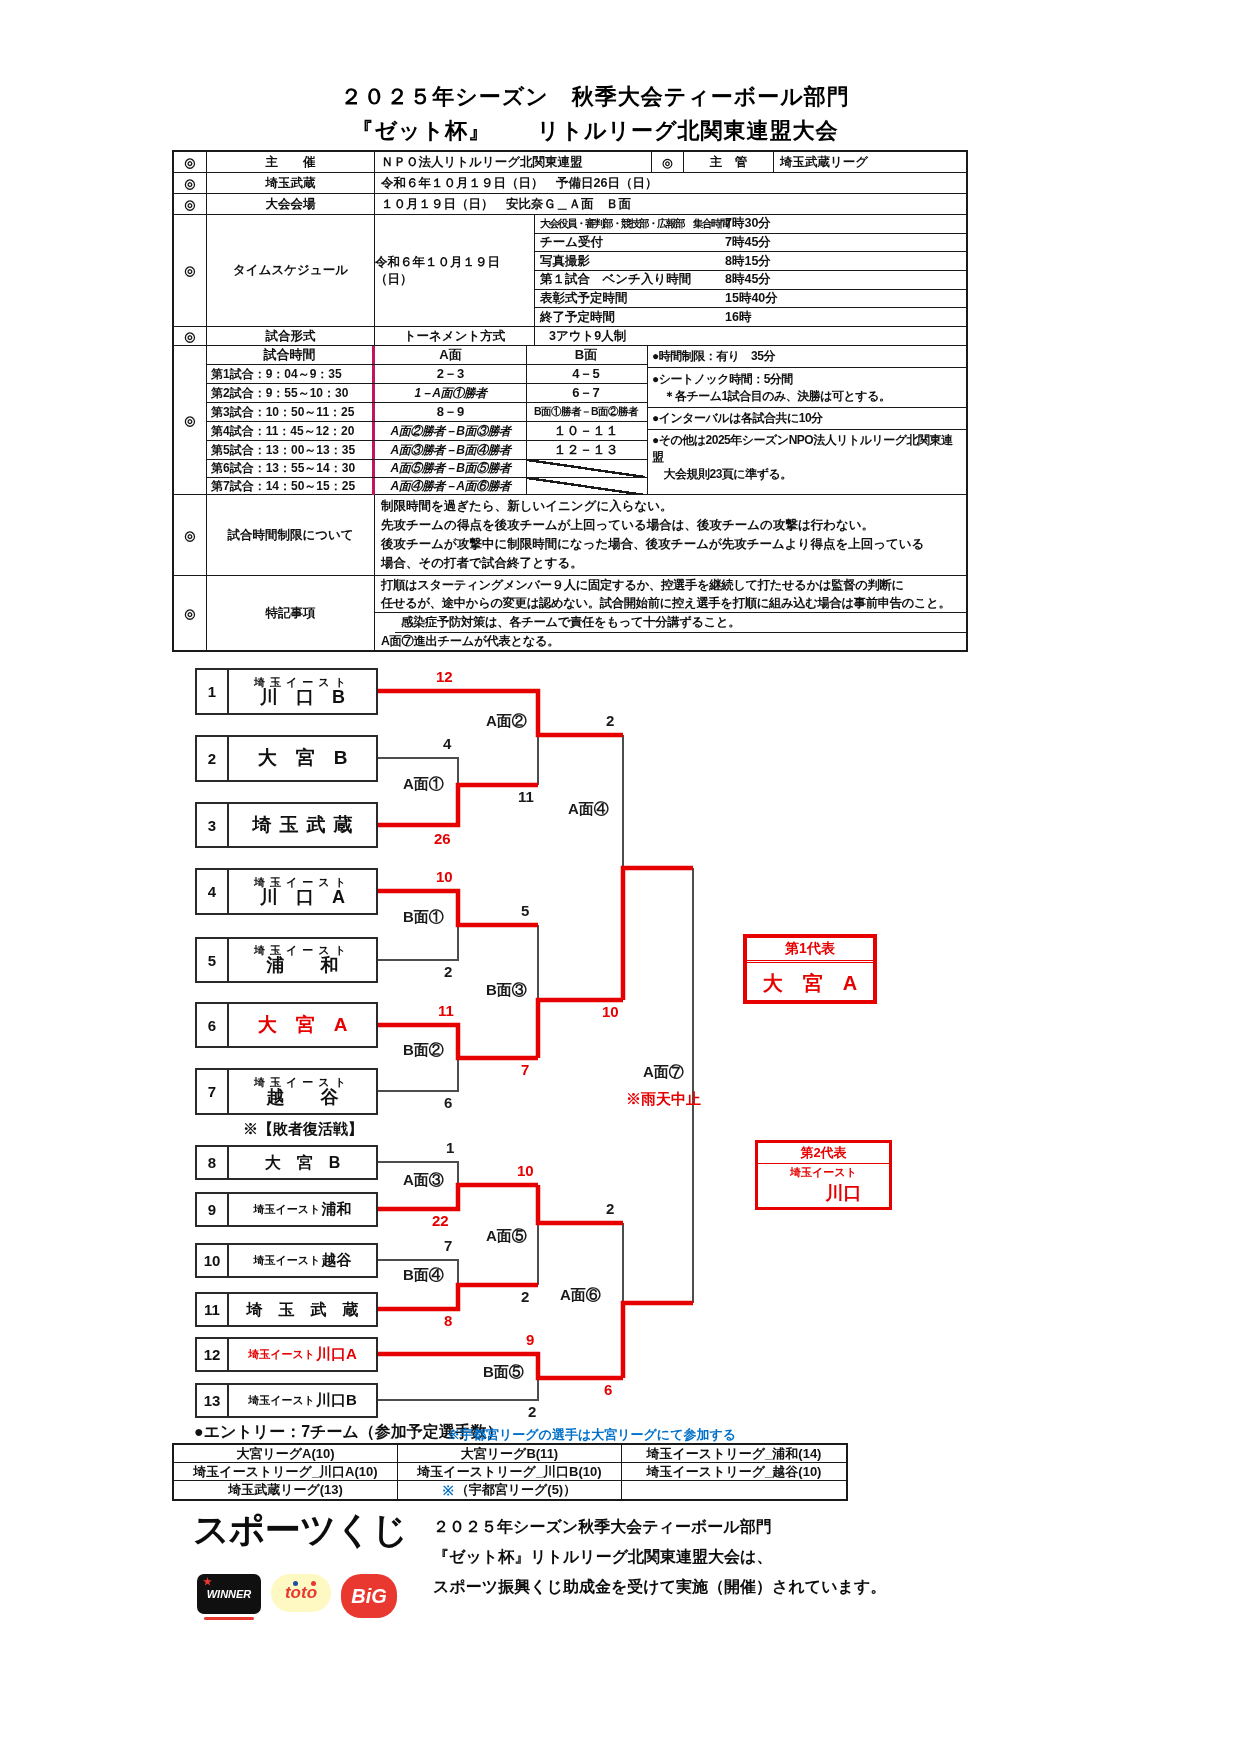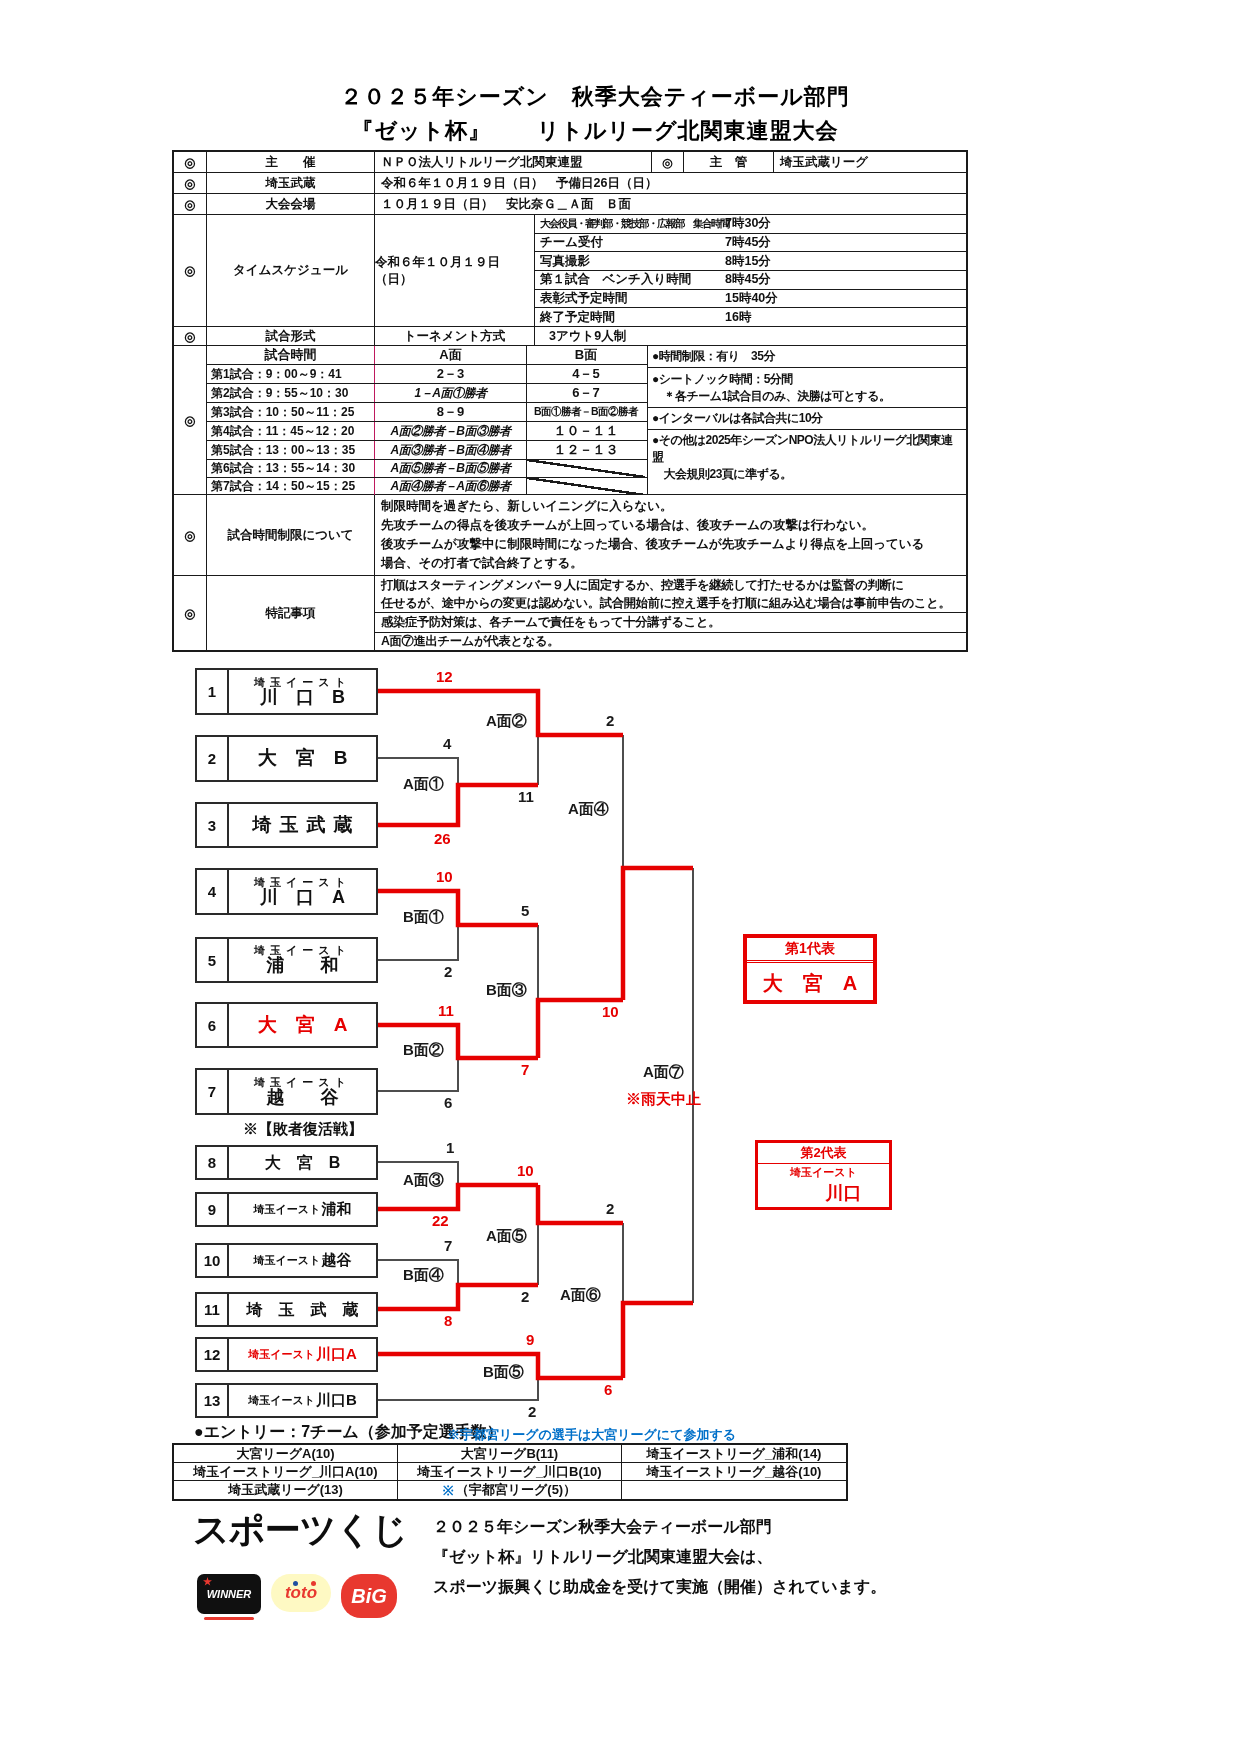--- a/index.html
+++ b/index.html
@@ -26,35 +26,35 @@
   .sched-items{flex:1;display:flex;flex-direction:column;}
   .sitem{flex:1;border-bottom:1px solid #1a1a1a;position:relative;display:flex;align-items:center;padding-left:5px;}
   .sitem.last{border-bottom:none;}
   .sitem .stime{position:absolute;left:190px;}
   .squeeze{font-size:10.5px;letter-spacing:-1.5px;}
   
   .games-left{width:440px;flex:none;display:flex;flex-direction:column;border-right:1.5px solid #1a1a1a;}
   .grow{flex:1;display:flex;border-bottom:1px solid #1a1a1a;box-sizing:border-box;}
   .grow.last{border-bottom:none;}
   .gtime{width:168px;flex:none;display:flex;align-items:center;padding-left:4px;font-size:12px;
-         border-right:1px solid #be185d;box-sizing:border-box;}
+         border-right:3px solid #be185d;box-sizing:border-box;}
   .ga{width:152px;flex:none;display:flex;align-items:center;justify-content:center;
       border-right:1px solid #1a1a1a;box-sizing:border-box;font-size:13px;}
   .gb{width:118px;flex:none;display:flex;align-items:center;justify-content:center;font-size:13px;}
   .smalltxt{font-size:12px;letter-spacing:-0.5px;font-style:italic;}
   .tinytxt{font-size:10.5px;letter-spacing:-0.5px;}
   .diag{background:linear-gradient(to top right,transparent calc(50% - 1.2px),#1a1a1a calc(50% - 1.2px),#1a1a1a calc(50% + 1.2px),transparent calc(50% + 1.2px));}
   .notes{flex:1;display:flex;flex-direction:column;font-size:12px;letter-spacing:-0.5px;}
   .ncell{padding:1px 4px;border-bottom:1px solid #1a1a1a;display:flex;flex-direction:column;justify-content:center;}
   .n1{height:19px;flex:none;} .n2{height:37px;flex:none;} .n3{height:19px;flex:none;}
   .n4{flex:1;border-bottom:none;justify-content:flex-start;padding-top:2px;}
   .limit-lines{flex:1;padding:2px 6px;font-size:12.5px;line-height:19px;display:block;}
   .tokki{flex:1;display:flex;flex-direction:column;}
   .tcell{padding:0 6px;border-bottom:1px solid #1a1a1a;display:flex;flex-direction:column;justify-content:center;font-size:12.3px;letter-spacing:-0.3px;}
-  .t1{height:37px;line-height:18px;} .t2{height:19px;} .t3{flex:1;border-bottom:none;}
+  .t1{height:37px;line-height:18px;} .t2{height:19px;margin-left:20px;} .t3{flex:1;border-bottom:none;}
 
   
   .bracket{position:absolute;left:0;top:0;width:1240px;height:1754px;}
   .bracket svg{position:absolute;left:0;top:0;}
   .tbox{position:absolute;left:195px;width:183px;border:2px solid #2a2a2a;box-sizing:border-box;
         display:flex;background:#fff;}
   .h47{height:47px;} .h46{height:46px;} .h35{height:35px;}
   .tno{width:30px;flex:none;border-right:2px solid #2a2a2a;display:flex;align-items:center;
        justify-content:center;font-size:15px;font-weight:bold;}
   .tname{flex:1;display:flex;flex-direction:column;align-items:center;justify-content:center;
@@ -177,21 +177,21 @@
 
     <div class="irow" style="height:149px;">
       <div class="c cm">◎</div>
       <div class="games-left">
         <div class="grow">
           <div class="gtime" style="justify-content:center;padding-left:0;font-size:13px;">試合時間</div>
           <div class="ga">A面</div>
           <div class="gb">B面</div>
         </div>
         <div class="grow">
-          <div class="gtime">第1試合：9：00～9：41</div>
+          <div class="gtime">第1試合：9：04～9：35</div>
           <div class="ga">2－3</div>
           <div class="gb">4－5</div>
         </div>
         <div class="grow">
           <div class="gtime">第2試合：9：55～10：30</div>
           <div class="ga smalltxt">1－A面①勝者</div>
           <div class="gb">6－7</div>
         </div>
         <div class="grow">
           <div class="gtime">第3試合：10：50～11：25</div>

